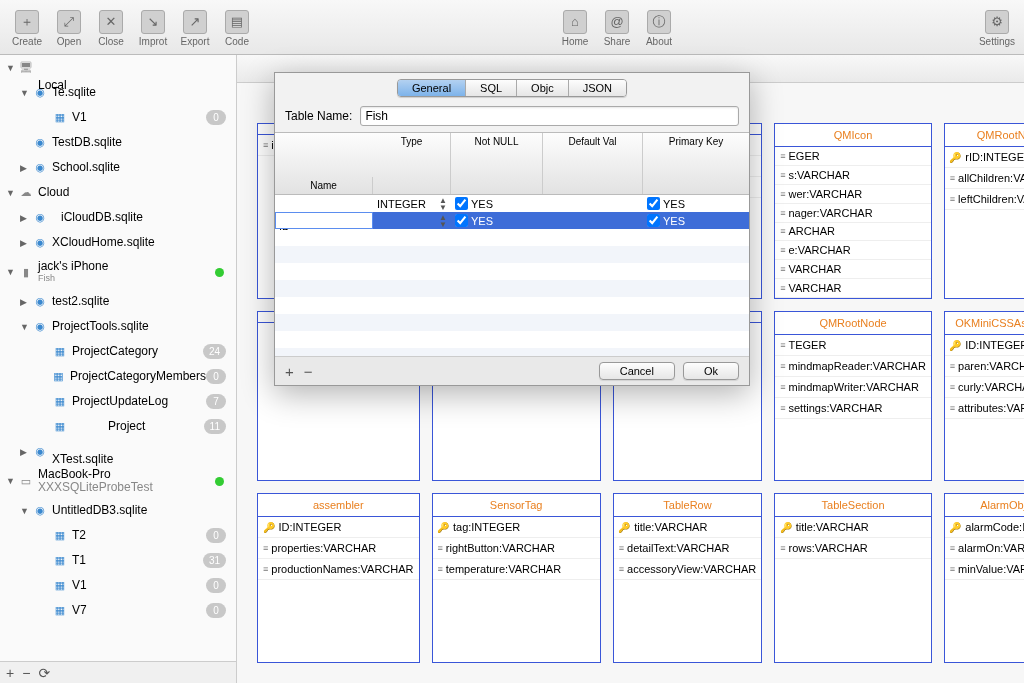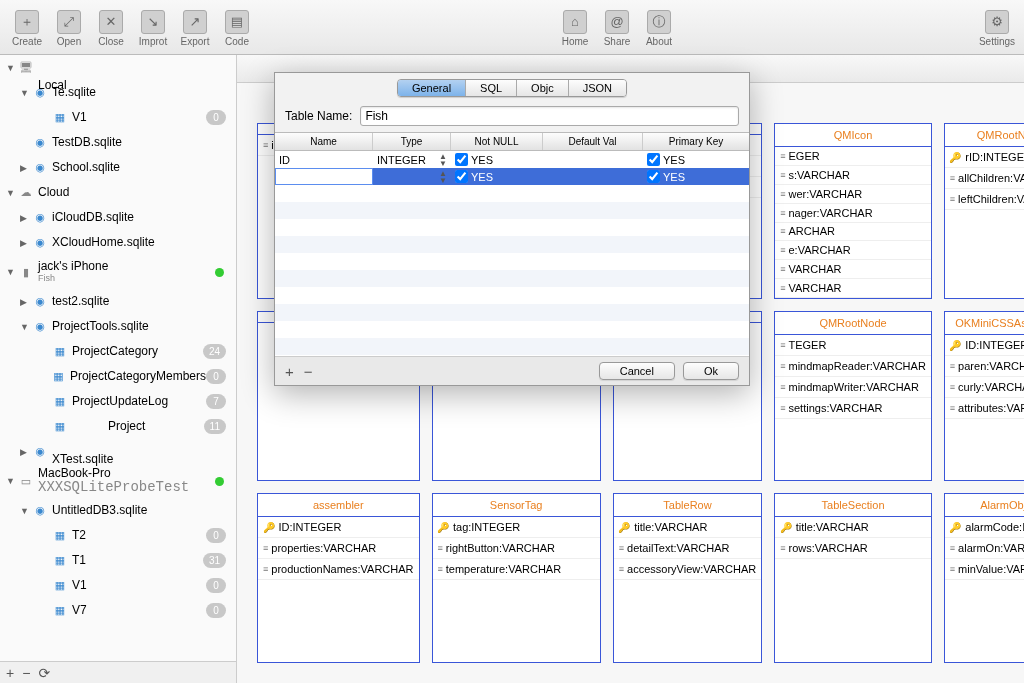--- a/index.html
+++ b/index.html
@@ -38,21 +38,21 @@
 .dialog-tabs { display: flex; justify-content: center; padding: 6px 0 3px; }
 .seg { display: flex; border: 1px solid #999; border-radius: 4px; overflow: hidden; box-shadow: 0 1px 1px rgba(0,0,0,0.15); }
 .seg-item { padding: 2px 14px; font-size: 11px; background: linear-gradient(#fdfdfd,#e6e6e6); border-right: 1px solid #aaa; cursor: pointer; }
 .seg-item:last-child { border-right: none; text-align: center; }
 .seg-item.active { background: linear-gradient(#b3d1f1,#7db3ea); color: #000; }
 .name-row { display: flex; align-items: center; padding: 6px 10px; gap: 8px; }
 .name-row input { flex: 1; padding: 2px 4px; border: 1px solid #aaa; border-radius: 3px; font-size: 12px; box-shadow: inset 0 1px 2px rgba(0,0,0,0.1); }
 .grid-hdr { display: flex; background: linear-gradient(#fdfdfd,#e2e2e2); border-top: 1px solid #bbb; border-bottom: 1px solid #bbb; font-size: 10px; }
 .gh { padding: 3px 4px; border-right: 1px solid #ccc; text-align: center; }
 .gh:last-child { border-right: none; }
-.c-name { width: 98px; } .c-type { width: 78px; } .c-null { width: 92px; } .c-def { width: 100px; } .c-pk { flex: 1; }
+.c-name { width: 98px; margin-top: 44px; } .c-type { width: 78px; } .c-null { width: 92px; } .c-def { width: 100px; } .c-pk { flex: 1; }
 .grid-body { flex: 1; overflow: auto; background: #fff; }
 .grow { display: flex; height: 17px; font-size: 11px; align-items: center; }
 .grow.odd { background: #f2f5fa; }
 .grow.sel { background: #3e6dd8; color: #fff; }
 .gc { padding: 0 4px; display: flex; align-items: center; gap: 3px; height: 100%; }
 .gc input[type=checkbox] { margin: 0; }
 .type-combo { display: flex; justify-content: space-between; align-items: center; width: 100%; }
 .stepper { font-size: 8px; line-height: 7px; color: #555; }
 .dlg-btm { display: flex; align-items: center; padding: 5px 10px; border-top: 1px solid #ccc; background: #e9e9e9; }
 .dlg-btm .addrm { font-size: 15px; color: #555; display: flex; gap: 10px; }
@@ -153,21 +153,21 @@
         <div class="tree-row indent-0">
           <span class="disclosure">▼</span>
           <span class="tree-icon folder-icon">☁</span>
           <span style="line-height: 1.1;">
             <div>Cloud</div>
           </span>
         </div>
         <div class="tree-row indent-1">
           <span class="disclosure">▶</span>
           <span class="tree-icon db-icon">◉</span>
-          <span style="line-height: 1.1;">
+          <span style="line-height: 1.1; margin-left: 9px;">
             <div>iCloudDB.sqlite</div>
           </span>
         </div>
         <div class="tree-row indent-1">
           <span class="disclosure">▶</span>
           <span class="tree-icon db-icon">◉</span>
           <span style="line-height: 1.1;">
             <div>XCloudHome.sqlite</div>
           </span>
         </div>
@@ -231,21 +231,21 @@
           <span class="tree-icon db-icon">◉</span>
           <span style="line-height: 1.1; margin-top: 17px;">
             <div>XTest.sqlite</div>
           </span>
         </div>
         <div class="tree-row indent-0" style="height: 34px;">
           <span class="disclosure">▼</span>
           <span class="tree-icon folder-icon">▭</span>
           <span style="line-height: 1.1;">
             <div>MacBook-Pro</div>
-            <div style="font-size: 14px; color: rgb(136, 136, 136); font-family: Liberation Mono, monospace;">XXXSQLiteProbeTest</div>
+            <div style="font-size: 12px; color: rgb(136, 136, 136);">XXXSQLiteProbeTest</div>
           </span>
           <span class="green-dot"></span>
         </div>
         <div class="tree-row indent-1">
           <span class="disclosure">▼</span>
           <span class="tree-icon db-icon">◉</span>
           <span style="line-height: 1.1;">
             <div>UntitledDB3.sqlite</div>
           </span>
         </div>

